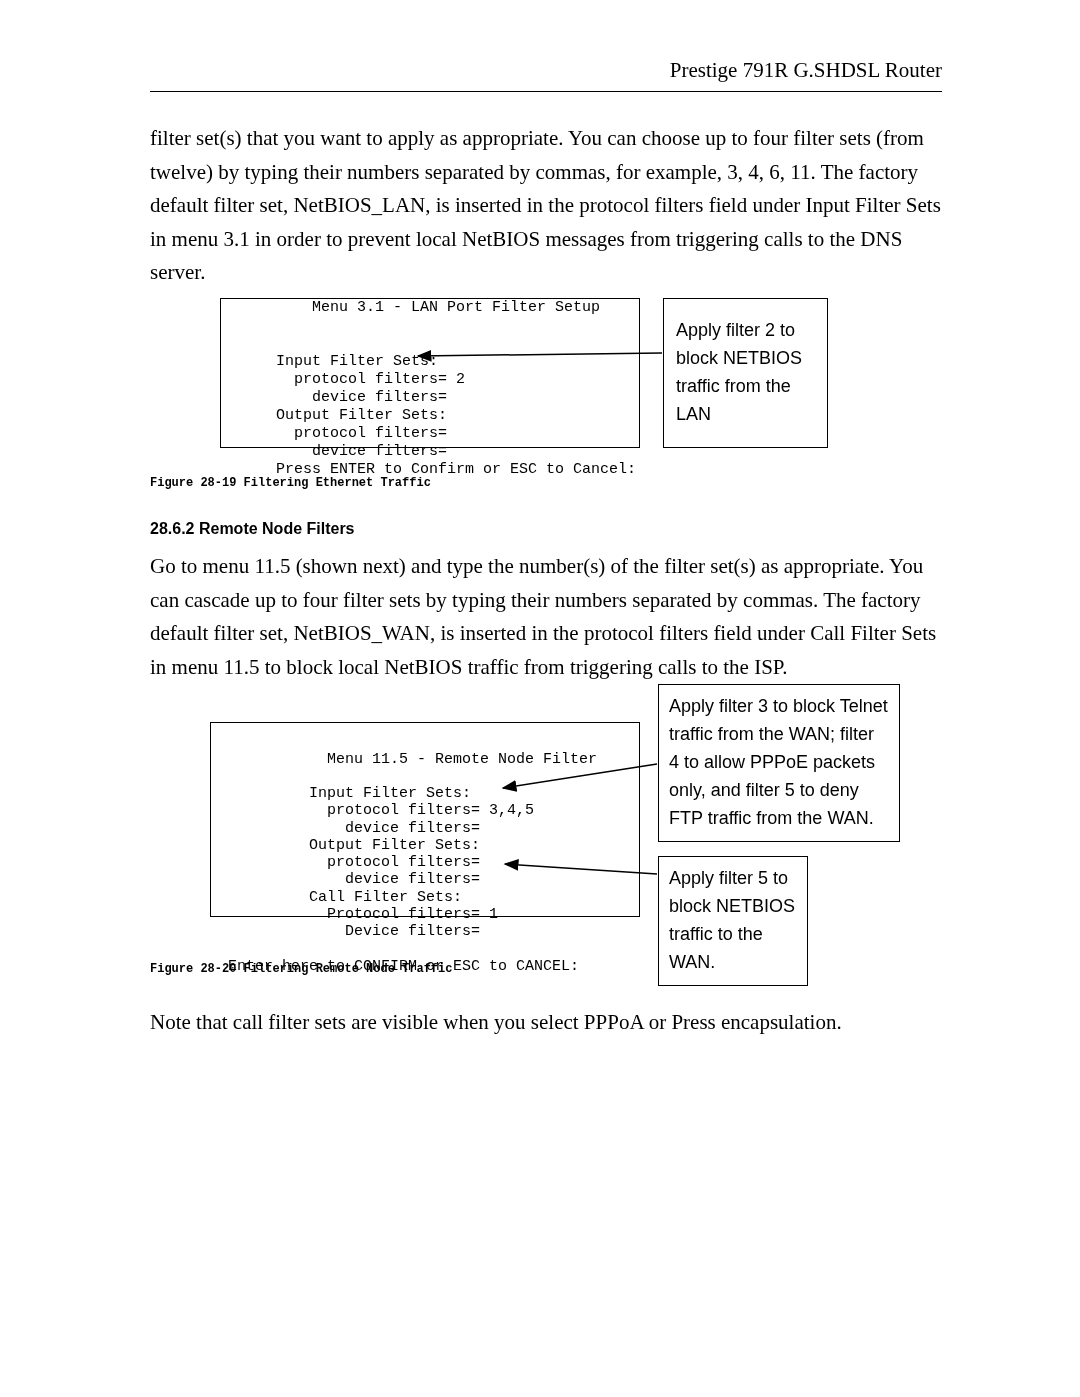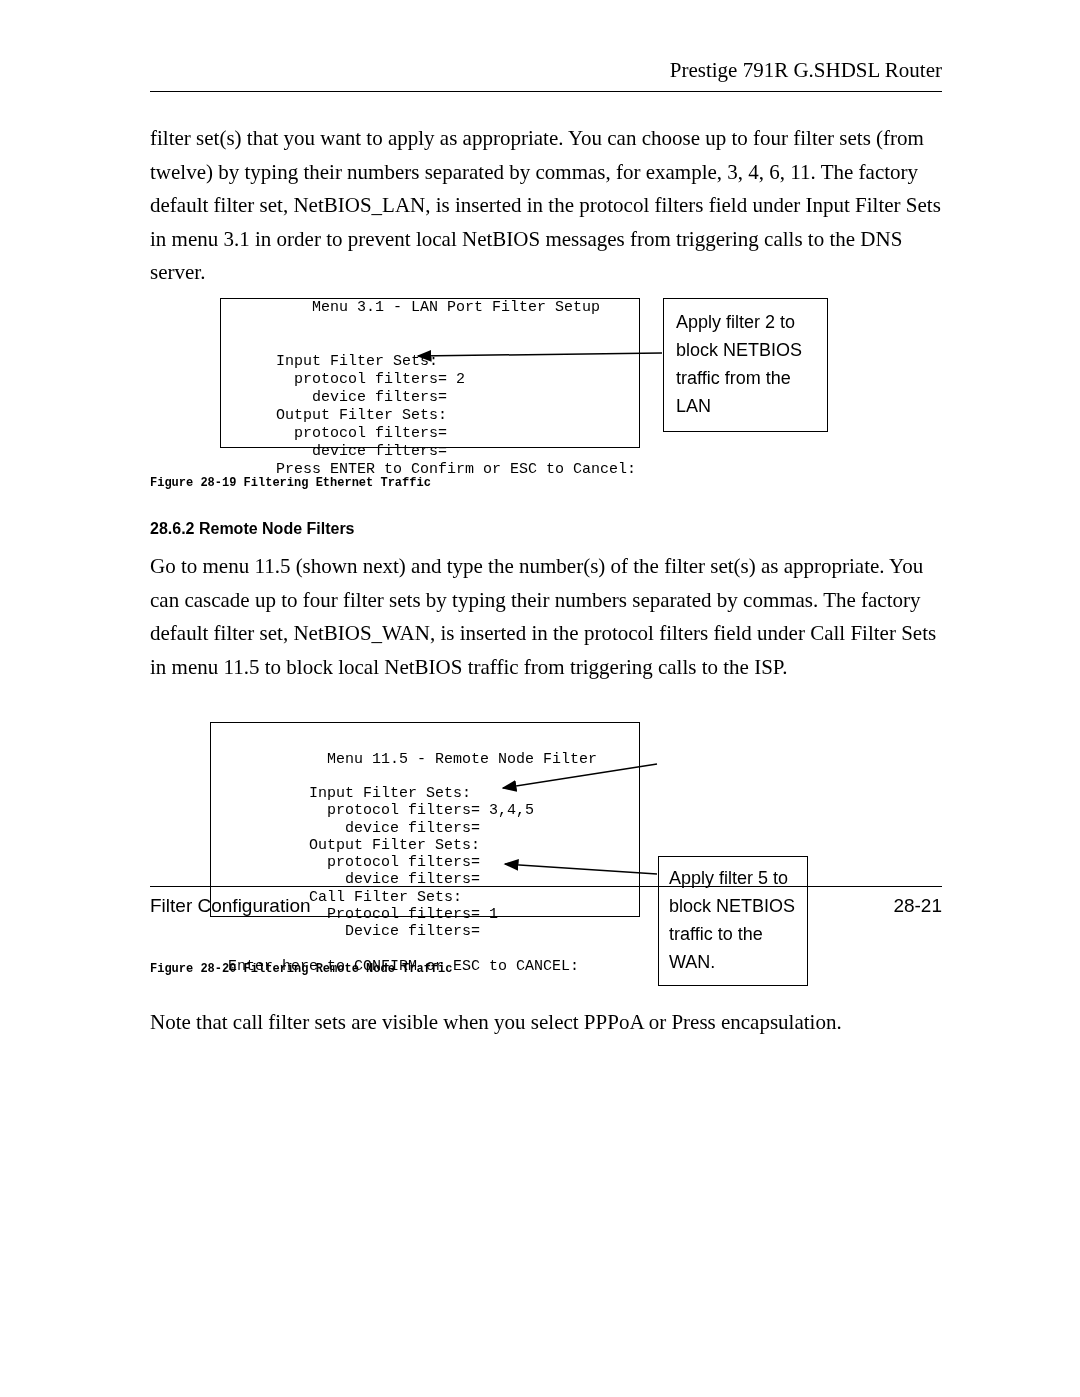--- a/index.html
+++ b/index.html
@@ -4,21 +4,21 @@
   <style>
     * { box-sizing: border-box; margin: 0; padding: 0; }
     body { background: #fff; font-family: "Times New Roman", Times, serif; color: #000; width: 1080px; }
     .page { width: 1052px; height: 1397px; padding: 58px 110px 50px 150px; position: relative; }
     .header-right { text-align: right; font-size: 21px; margin-bottom: 8px; }
     .hr { border: none; border-top: 1.5px solid #000; margin-bottom: 30px; }
     .para { font-size: 21px; line-height: 1.6; text-align: left; margin-bottom: 6px; }
     .bold { font-weight: normal; }
     .figure-area1 { position: relative; height: 160px; margin-top: 8px; margin-bottom: 10px; }
     .terminal1 { position: absolute; left: 70px; top: 0; width: 420px; height: 150px; border: 1.5px solid #000; font-family: "Courier New", monospace; font-size: 15px; padding: 0 10px; line-height: 1.2; white-space: pre; }
-    .callout1 { position: absolute; left: 513px; top: 0; width: 165px; border: 1.5px solid #000; font-family: Arial, sans-serif; font-size: 18px; padding: 10px 12px; line-height: 1.55; }
+    .callout1 { position: absolute; left: 513px; top: 0; width: 165px; border: 1.5px solid #000; font-family: Arial, sans-serif; font-size: 18px; padding: 18px 12px; line-height: 1.55; }
     .fig-caption { font-family: Liberation Mono, monospace; font-size: 12px; font-weight: bold; margin-top: 18px; margin-bottom: 30px; }
     .sec-heading { font-family: Arial, sans-serif; font-size: 16px; font-weight: bold; margin-top: 22px; margin-bottom: 12px; }
     .figure-area2 { position: relative; height: 260px; margin-top: -6px; }
     .terminal2 { position: absolute; left: 60px; top: 38px; width: 430px; height: 195px; border: 1.5px solid #000; font-family: "Courier New", monospace; font-size: 15px; padding: 10px 8px; line-height: 1.15; white-space: pre; }
     .callout2a { position: absolute; left: 508px; top: 0; width: 242px; border: 1.5px solid #000; font-family: Arial, sans-serif; font-size: 18px; padding: 8px 10px; line-height: 1.55; }
     .callout2b { position: absolute; left: 508px; top: 172px; width: 150px; border: 1.5px solid #000; font-family: Arial, sans-serif; font-size: 18px; padding: 8px 10px; line-height: 1.55; }
     svg.arrow-svg1 { position: absolute; left: 0; top: 0; width: 560px; height: 160px; pointer-events: none; }
     svg.arrow-svg2 { position: absolute; left: 0; top: 0; width: 560px; height: 260px; pointer-events: none; }
     .after-note { font-size: 21px; line-height: 1.6; margin-top: 20px; }
     .footer { position: absolute; left: 150px; right: 110px; bottom: 480px; display: flex; justify-content: space-between; font-family: Arial, sans-serif; font-size: 19px; border-top: 1.5px solid #000; padding-top: 8px; }
@@ -72,33 +72,30 @@
             protocol filters= 3,4,5
               device filters=
           Output Filter Sets:
             protocol filters=
               device filters=
           Call Filter Sets:
             Protocol filters= 1
               Device filters=
 
  Enter here to CONFIRM or ESC to CANCEL:</div>
+    <div class="callout2a">Apply filter 3 to block Telnet traffic from the WAN; filter 4 to allow PPPoE packets only, and filter 5 to deny FTP traffic from the WAN.</div>
     <div class="callout2b">Apply filter 5 to block NETBIOS traffic to the WAN.</div>
     <svg class="arrow-svg2" viewBox="0 0 560 260">
       <defs>
           <marker id="ah2" markerWidth="10" markerHeight="8" refX="9" refY="4" orient="auto">
             <path d="M0,0 L10,4 L0,8 Z" fill="#000"></path>
           </marker>
         </defs>
       <line x1="507" y1="80" x2="353" y2="104" stroke="#000" stroke-width="1.5" marker-end="url(#ah2)"></line>
       <line x1="507" y1="190" x2="355" y2="180" stroke="#000" stroke-width="1.5" marker-end="url(#ah2)"></line>
     </svg>
   </div>
 
   <div class="fig-caption">Figure 28-20 Filtering Remote Node Traffic</div>
 
   <p class="after-note">Note that call filter sets are visible when you select PPPoA or Press encapsulation.</p>
 
-  <div class="footer">
-    <span>Filter Configuration</span>
-    <span>28-21</span>
-  </div>
 </div>
 
 </body></html>

